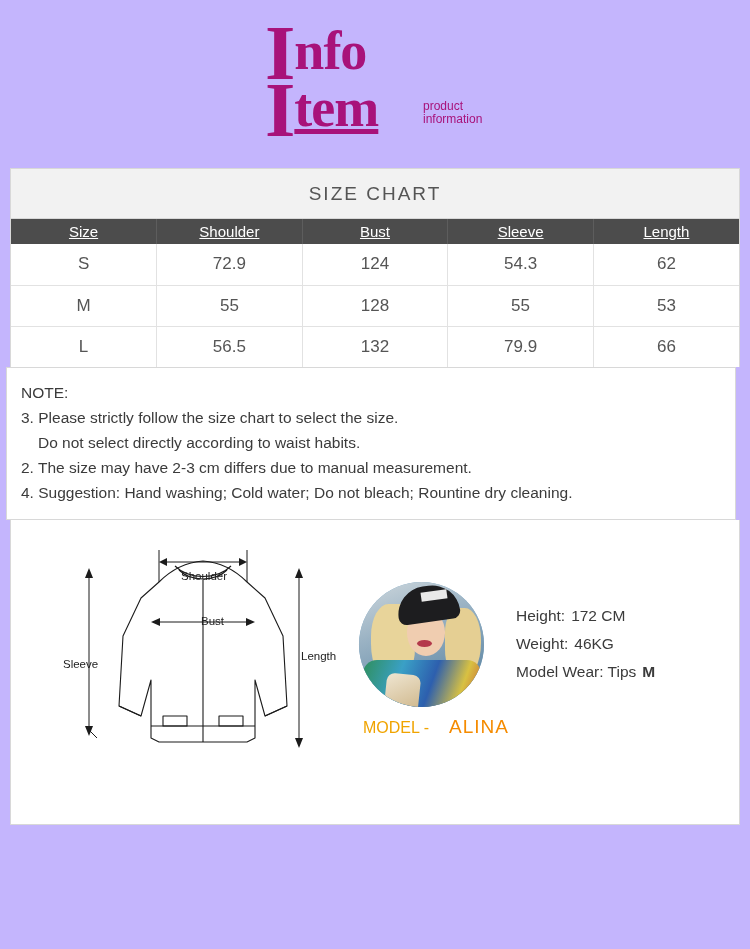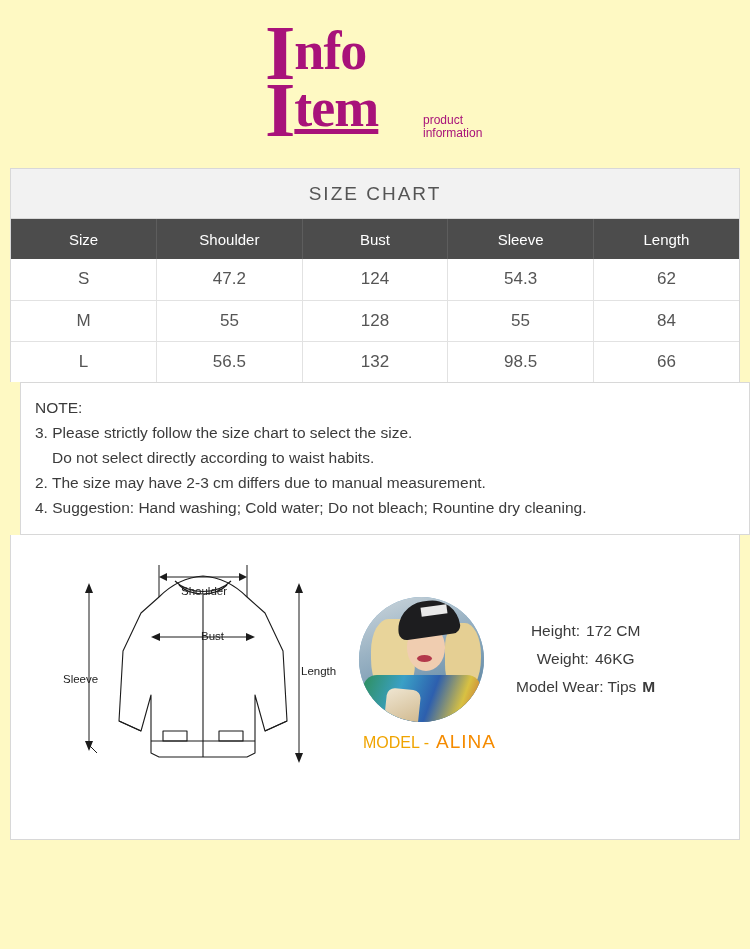--- a/index.html
+++ b/index.html
@@ -7,21 +7,21 @@
     margin: 0; padding: 0;
     width: 750px; height: 949px;
     background: #ffffff;
     font-family: "Liberation Sans", sans-serif;
     color: #333;
   }
   .page {
     width: 750px;
     height: 949px;
     position: relative;
-    background: #fef9c3;
+    background: #c4b5fd;
   }
 
   
   .logo-block {
     width: 750px;
     height: 168px;
     position: relative;
   }
   .logo-inner {
     position: absolute;
@@ -59,21 +59,21 @@
     text-decoration: underline;
   }
   .logo-word2 .big {
     font-size: 78px;
     line-height: 60px;
     vertical-align: -10px;
   }
   .logo-sub {
     position: absolute;
     left: 158px;
-    top: 92px;
+    top: 78px;
     color: #a8127a;
     font-size: 12px;
     line-height: 13px;
     font-family: "Liberation Sans", sans-serif;
   }
 
   
   .chart-wrap {
     margin: 0 10px;
     width: 730px;
@@ -93,39 +93,40 @@
   table.size-table {
     width: 100%;
     border-collapse: collapse;
     table-layout: fixed;
   }
   table.size-table th {
     background: #4c4c4c;
     color: #ffffff;
     font-weight: normal;
     font-size: 15px;
-    height: 40px;
+    height: 25px;
     border-right: 1px solid #5d5d5d;
+    text-decoration: underline;
   }
   table.size-table th:last-child { border-right: none; }
   table.size-table td {
     height: 41px;
     text-align: center;
     font-size: 17px;
     color: #555;
     border-bottom: 1px solid #e2e2e2;
     border-right: 1px solid #e2e2e2;
     background: #fff;
   }
   table.size-table td:last-child { border-right: none; }
   table.size-table tr:last-child td { border-bottom: none; }
 
   
   .notes {
-    margin: 0 20px;
+    margin: 0 6px;
     width: 730px;
     border: 1px solid #d8d8d8;
     border-top: 1px solid #d8d8d8;
     padding: 12px 14px 14px 14px;
     background: #fff;
   }
   .notes .nline {
     font-size: 15.5px;
     color: #3b3b3b;
     line-height: 25px;
@@ -226,30 +227,29 @@
     left: 352px;
     top: 196px;
     font-size: 16px;
     color: #f0a400;
     white-space: nowrap;
   }
   .model-label .name {
     color: #f58b00;
     font-size: 19px;
     letter-spacing: 1px;
-    margin-left: 7px;
+    margin-left: 20px;
   }
   .spec-list {
     position: absolute;
     left: 505px;
     top: 82px;
     font-size: 15.5px;
     color: #3b3b3b;
     line-height: 28px;
-    text-align: center;
   }
   .spec-list .lbl { color: #3b3b3b; }
   .spec-list .val { margin-left: 6px; }
   .spec-list .sizeval { font-weight: bold; }
   .txt-shoulder, .txt-bust, .txt-length, .txt-sleeve {
     position: absolute;
     font-size: 11.5px;
     color: #222;
   }
 </style>
@@ -277,37 +277,37 @@
           <th>Size</th>
           <th>Shoulder</th>
           <th>Bust</th>
           <th>Sleeve</th>
           <th>Length</th>
         </tr>
       </thead>
       <tbody>
         <tr>
           <td>S</td>
-          <td>47.2</td>
+          <td>72.9</td>
           <td>124</td>
           <td>54.3</td>
           <td>62</td>
         </tr>
         <tr>
           <td>M</td>
           <td>55</td>
           <td>128</td>
           <td>55</td>
-          <td>84</td>
+          <td>53</td>
         </tr>
         <tr>
           <td>L</td>
           <td>56.5</td>
           <td>132</td>
-          <td>98.5</td>
+          <td>79.9</td>
           <td>66</td>
         </tr>
       </tbody>
     </table>
   </div>
 
   <div class="notes">
     <div class="nline">NOTE:</div>
     <div class="nline">3. Please strictly follow the size chart to select the size.</div>
     <div class="nline indent">Do not select directly according to waist habits.</div>

